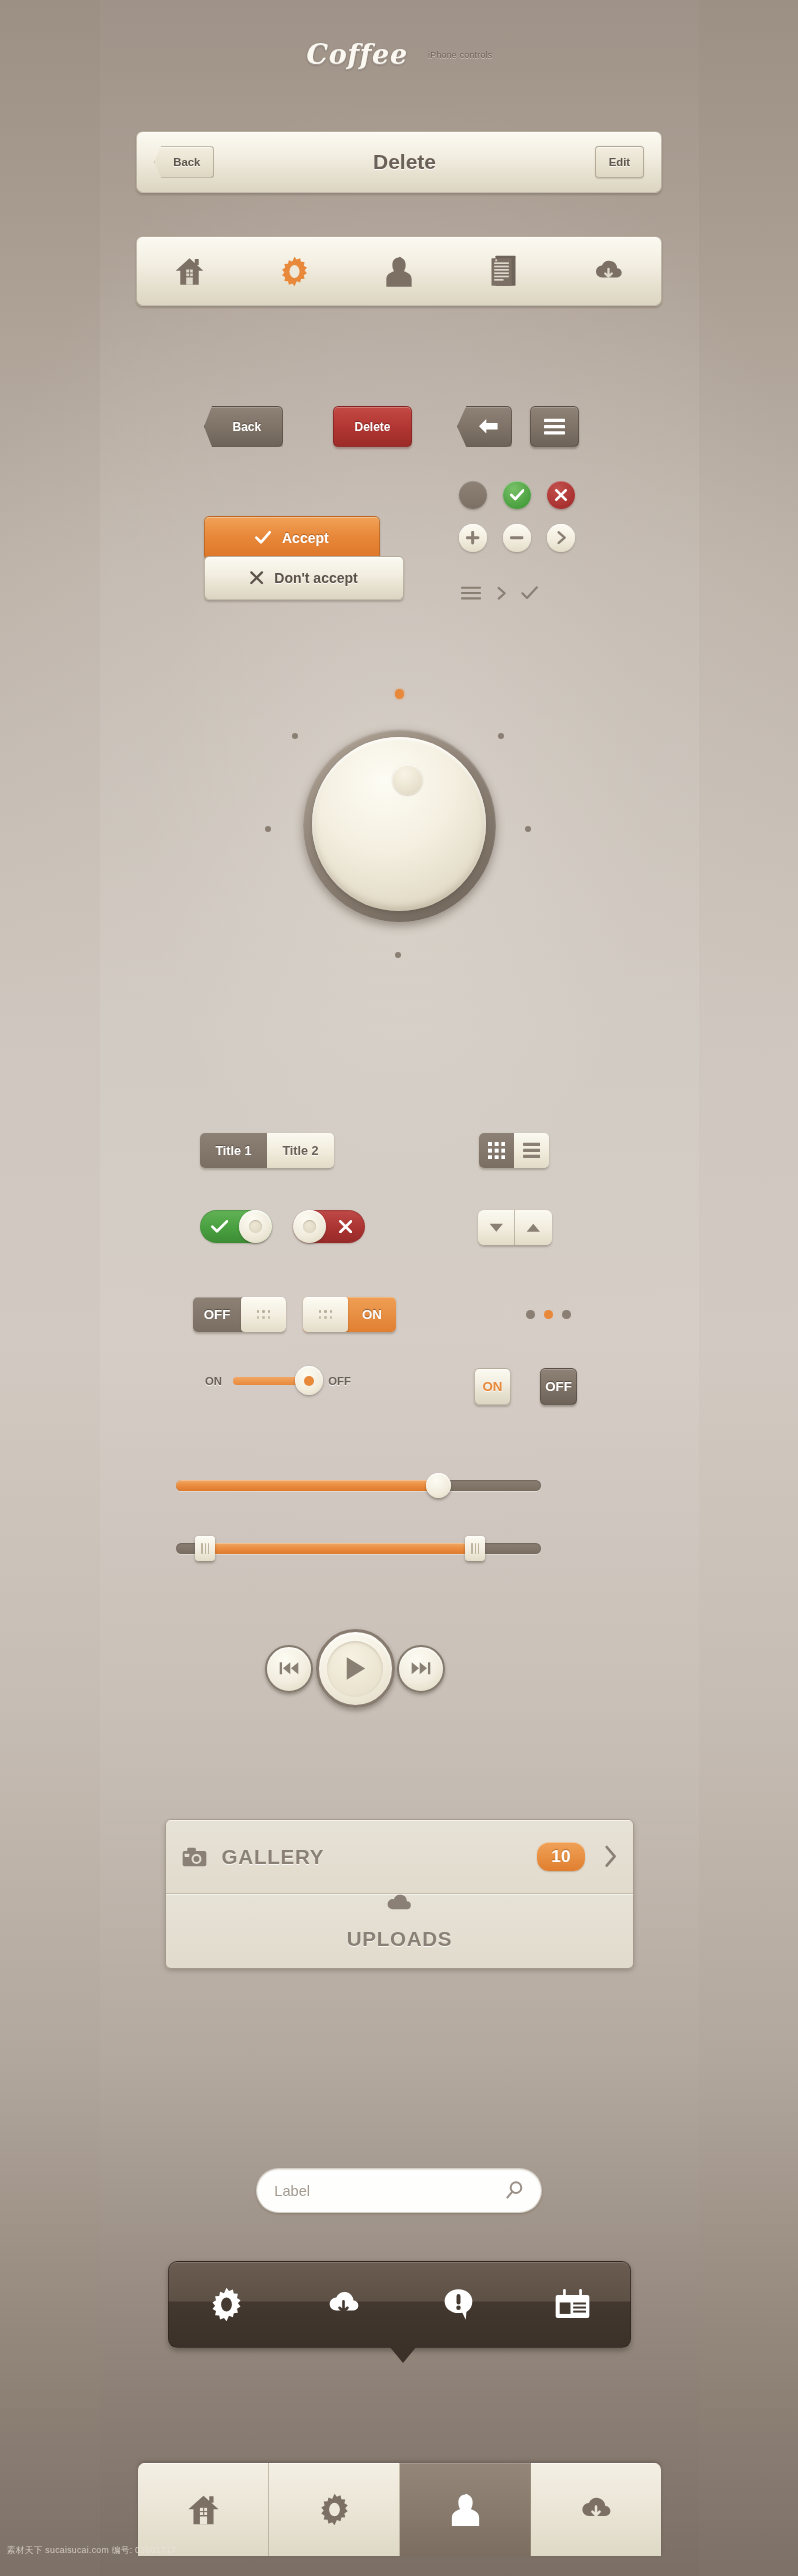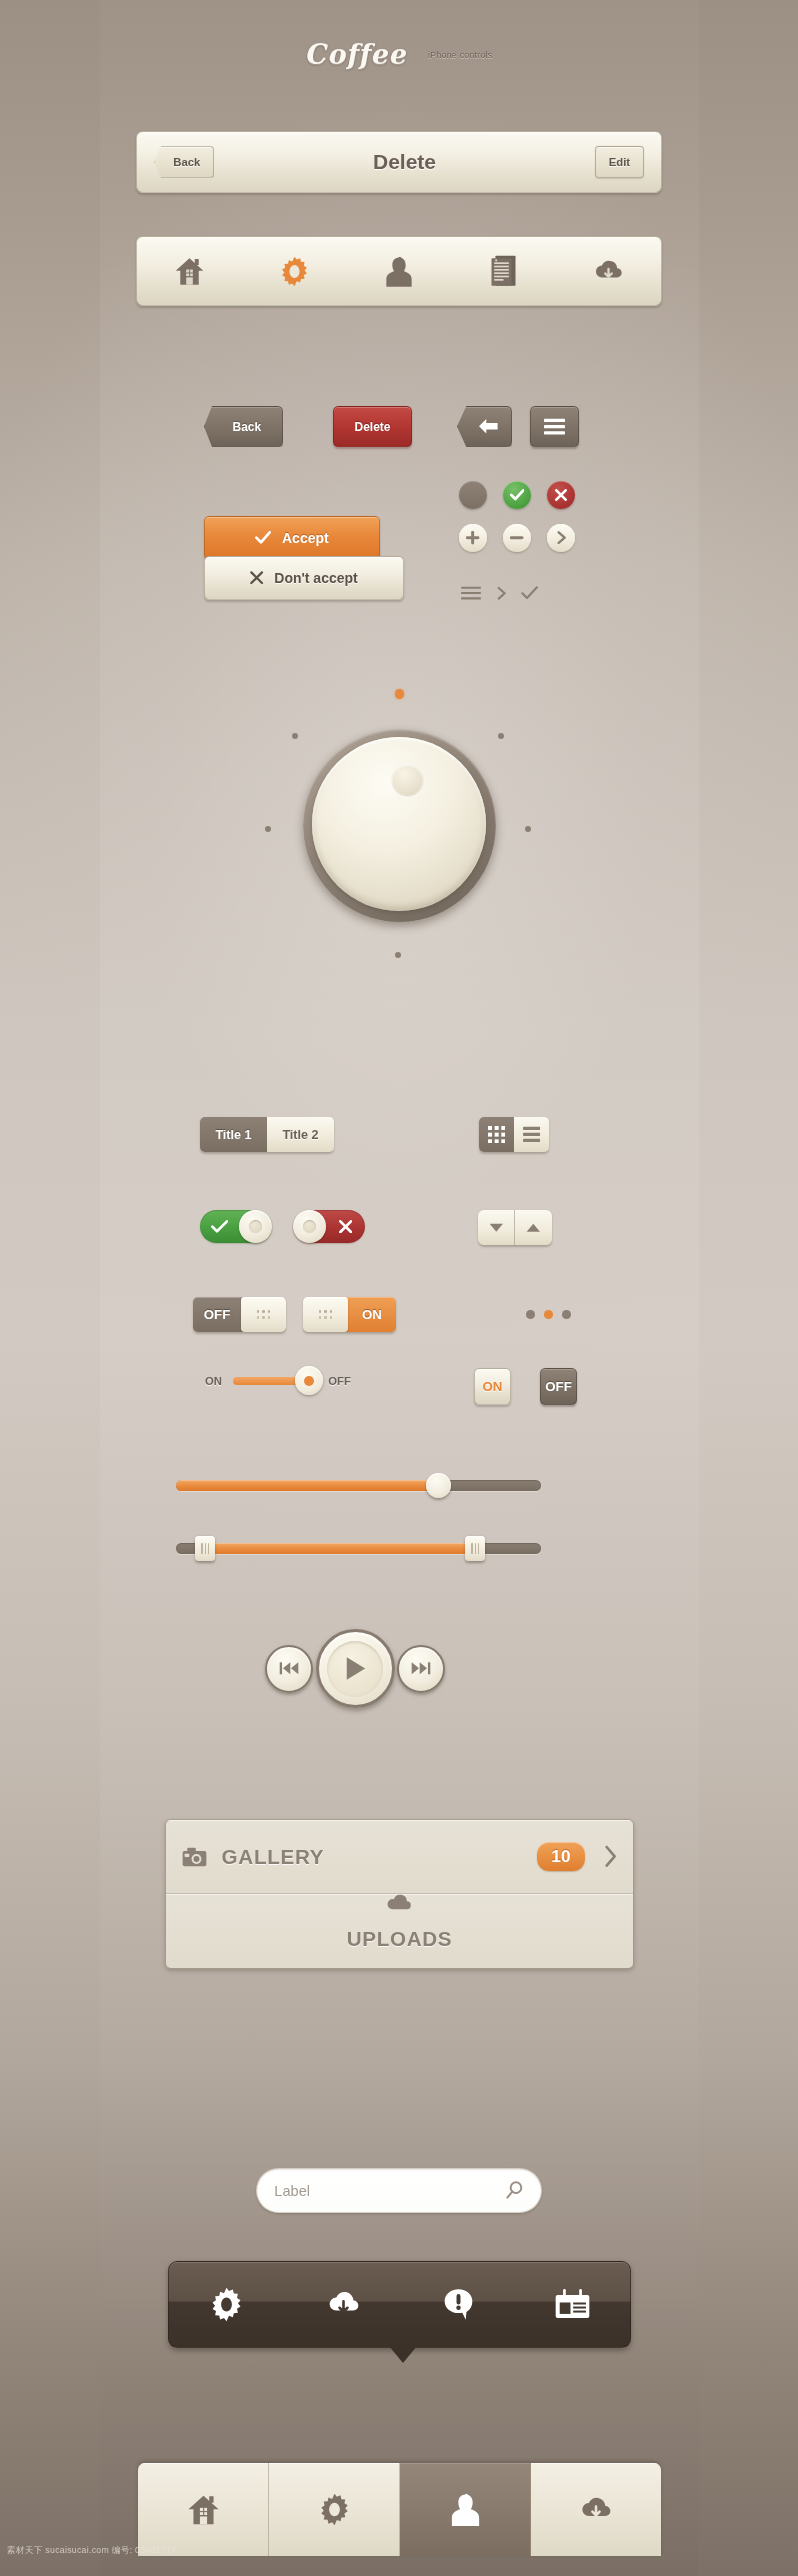--- a/index.html
+++ b/index.html
@@ -145,21 +145,21 @@
   .knob-dimple {
     position:absolute; left:80px; top:27px; width:31px; height:31px; border-radius:50%;
     background: radial-gradient(circle at 40% 32%, #f8f4e6, #e9e2cf 60%, #d8d0bb);
     box-shadow: inset 0 1.3px 2px rgba(255,255,255,0.9), 0 0.7px 1.3px rgba(120,105,85,0.3);
   }
   .knob-dot { position:absolute; width:6px; height:6px; border-radius:50%; background:#8b7f73; }
   .knob-dot.active { width:9.3px; height:9.3px; background:#e8883a; box-shadow:0 0 2.7px rgba(230,130,50,0.6); }
 
   
   .seg { position:absolute; display:flex; border-radius:5px; overflow:hidden;
-    box-shadow: 0 1.3px 2px rgba(80,65,50,0.3), inset 0 0.7px 0 rgba(255,255,255,0.5); }
+    box-shadow: 0 1.3px 2px rgba(80,65,50,0.3), inset 0 0.7px 0 rgba(255,255,255,0.5); margin-top: 16px; }
   .seg-item { display:flex; align-items:center; justify-content:center;
     font-size:12.6px; font-weight:bold; height:35px; }
   .seg-on { background:linear-gradient(180deg,#8d8074,#7a6e63); color:#fff;
     text-shadow:0 -0.7px 0.7px rgba(50,42,35,0.5); }
   .seg-off { background:linear-gradient(180deg,#fbf9f1,#f0ebdb 55%,#e2dbc7); color:#6b6057;
     text-shadow:0 0.7px 0 rgba(255,255,255,0.85); }
 
   
   .tog { position:absolute; width:72px; height:33px; border-radius:16.6px;
     display:flex; align-items:center; }

